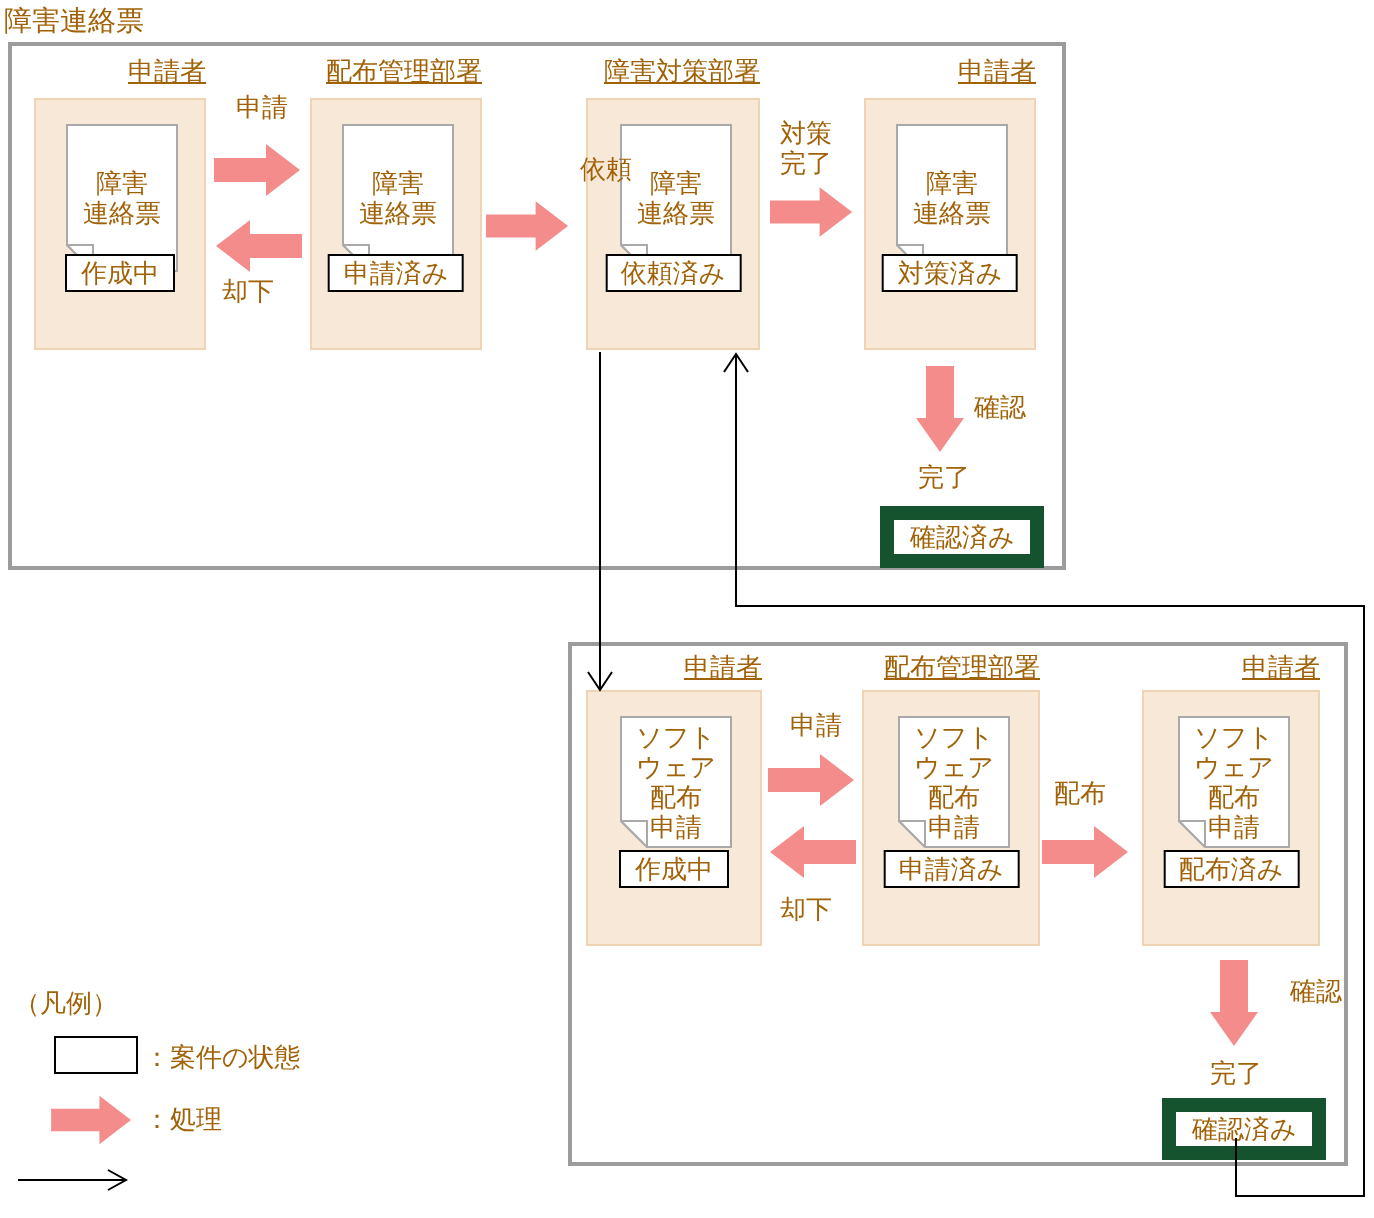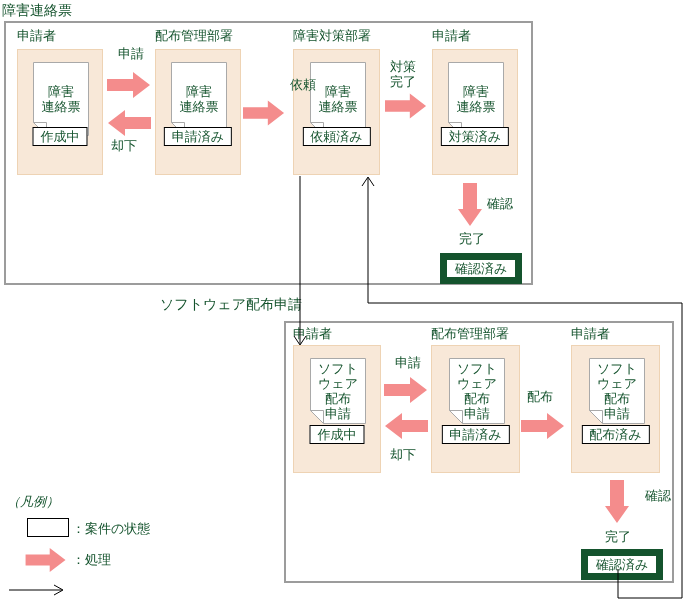--- a/index.html
+++ b/index.html
@@ -1,20 +1,20 @@
 <!DOCTYPE html>
 <html><head>
 <meta charset="utf-8">
 <style>
   html,body{margin:0;padding:0;background:#fff;}
   #canvas{position:relative;width:687px;height:609px;background:#fff;overflow:hidden;
-          font-family:"Liberation Sans",sans-serif;font-size:13px;color:#14532d;}
+          font-family:"Liberation Sans",sans-serif;font-size:13px;color:#a16207;}
   .flow-title{position:absolute;font-size:14px;white-space:nowrap;}
   .container{position:absolute;border:2px solid #9c9c9c;box-sizing:border-box;background:#fff;}
-  .actor{position:absolute;text-align:left;white-space:nowrap;}
+  .actor{position:absolute;text-align:right;white-space:nowrap;text-decoration:underline;}
   .lane{position:absolute;background:#f8e8d8;border:1px solid #eed3b4;box-sizing:border-box;}
   .doc{position:absolute;}
   .doc svg{position:absolute;left:0;top:0;}
   .doc-text{position:relative;width:100%;height:100%;display:flex;flex-direction:column;
             align-items:center;justify-content:center;line-height:15px;text-align:center;}
   .state{position:absolute;bottom:28px;left:50%;transform:translateX(-50%);
          background:#fff;border:1px solid #000;padding:0 7px;line-height:17px;white-space:nowrap;}
   .statebox-free{position:absolute;background:#fff;border:7px solid #14532d;padding:0 8px;
                  line-height:17px;white-space:nowrap;}
   .arrow{position:absolute;line-height:0;}
@@ -124,21 +124,20 @@
 
   <div class="arrow" style="left:457px;top:183px;">
     <svg width="26" height="44" viewBox="0 0 26 44">
         <polygon points="6,0 20,0 20,26 25,26 13,43 1,26 6,26" fill="#f48c8c"></polygon>
       </svg>
   </div>
   <div class="arrow-label" style="left:487px;top:196px;">確認</div>
   <div class="plain-label" style="left:459px;top:230px;">完了</div>
   <div class="statebox-free" style="left:440px;top:253px;">確認済み</div>
 
-  <div class="flow-title" style="left:160px;top:296px;">ソフトウェア配布申請</div>
 
   <div class="container" style="left:284px;top:321px;width:390px;height:262px;"></div>
 
   <div class="actor" style="left:293px;top:325px;width:88px;">申請者</div>
   <div class="actor" style="left:431px;top:325px;width:89px;">配布管理部署</div>
   <div class="actor" style="left:571px;top:325px;width:89px;">申請者</div>
 
   <div class="lane" style="left:293px;top:345px;width:88px;height:128px;">
     <div class="doc" style="left:16px;top:12px;width:56px;height:66px;">
       <svg width="56" height="66" viewBox="0 0 56 66">
@@ -209,21 +208,21 @@
 
   <div class="arrow" style="left:604px;top:480px;">
     <svg width="26" height="44" viewBox="0 0 26 44">
         <polygon points="6,0 20,0 20,26 25,26 13,43 1,26 6,26" fill="#f48c8c"></polygon>
       </svg>
   </div>
   <div class="arrow-label" style="left:645px;top:488px;">確認</div>
   <div class="plain-label" style="left:605px;top:528px;">完了</div>
   <div class="statebox-free" style="left:581px;top:549px;">確認済み</div>
 
-  <div class="plain-label" style="left:7px;top:493px;font-style:italic;">（凡例）</div>
+  <div class="plain-label" style="left:7px;top:493px;">（凡例）</div>
 
   <div class="legend-state" style="left:27px;top:518px;"></div>
   <div class="legend-row-label" style="left:72px;top:520px;">：案件の状態</div>
 
   <div class="arrow" style="left:25px;top:547px;">
     <svg width="42" height="26" viewBox="0 0 44 28">
         <polygon points="0,8 26,8 26,1 43,14 26,27 26,20 0,20" fill="#f48c8c"></polygon>
       </svg>
   </div>
   <div class="legend-row-label" style="left:72px;top:551px;">：処理</div>

